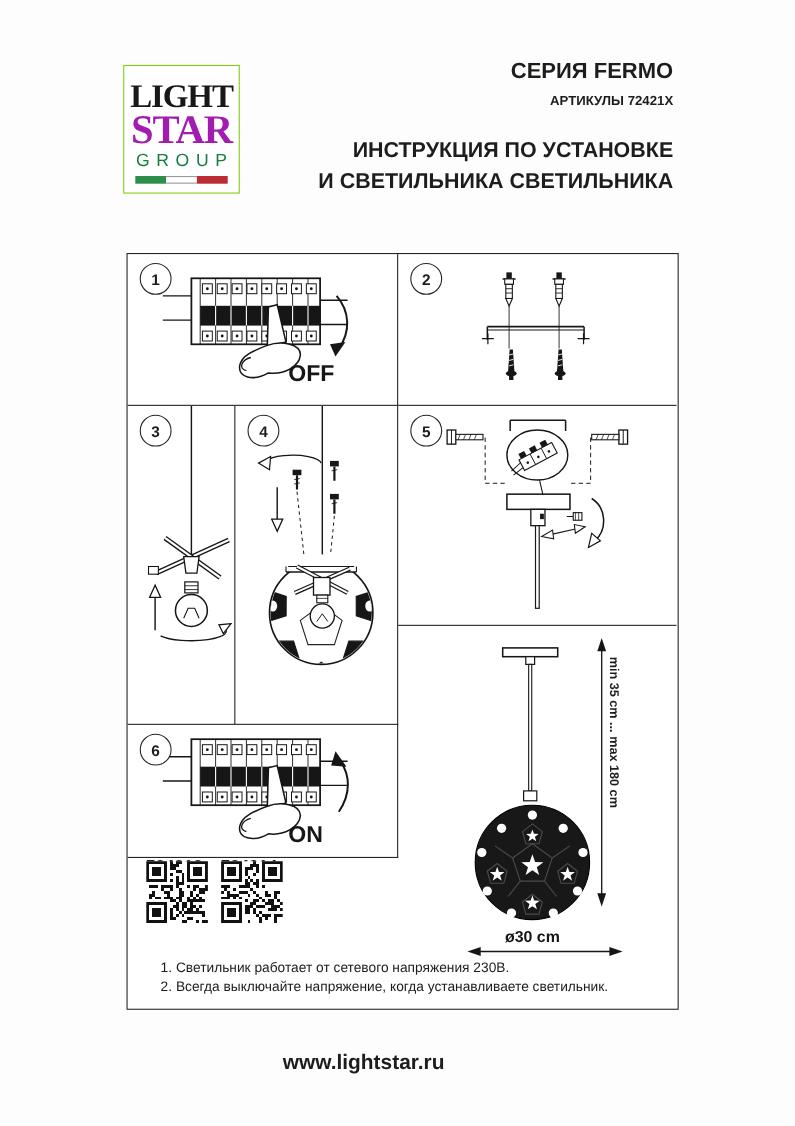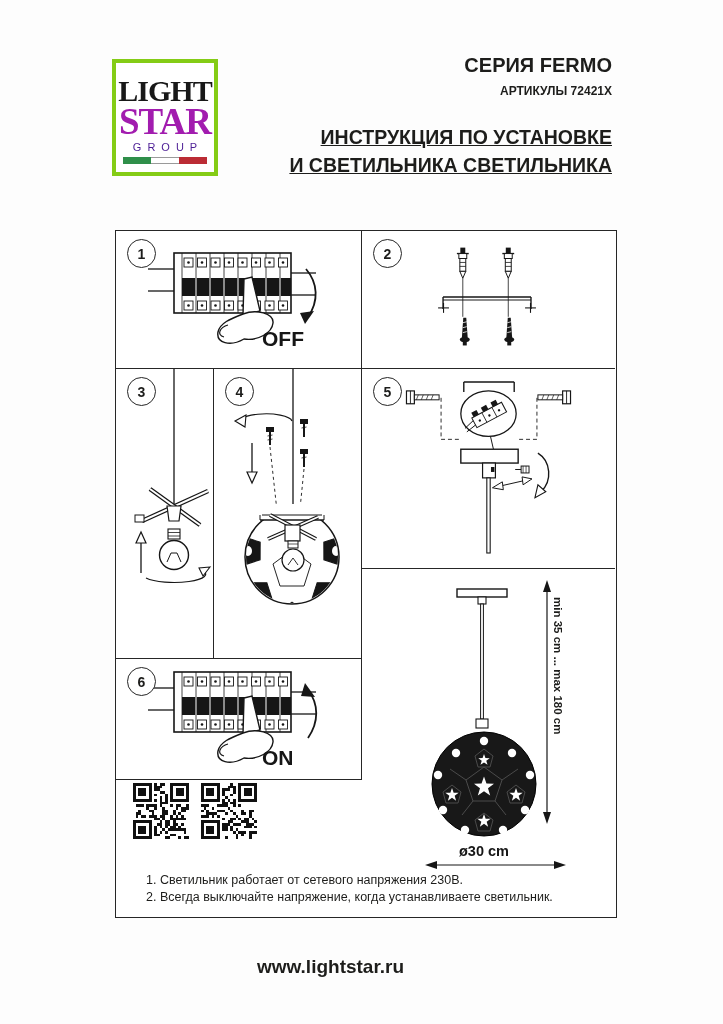--- a/index.html
+++ b/index.html
@@ -2,31 +2,31 @@
 <html><head>
 <meta charset="utf-8">
 <style>
   html,body{margin:0;padding:0;}
   body{
     width:723px;height:1024px;position:relative;background:#fdfdfd;
     font-family:"Liberation Sans", sans-serif;color:#1d1d1b;overflow:hidden;
   }
   .abs{position:absolute;}
   
-  .logo-box{left:112px;top:59px;width:106px;height:117px;border:4px solid #84cc16;background:#fff;text-align:center;box-sizing:border-box;}
+  .logo-box{left:112px;top:59px;width:106px;height:117px;border:1px solid #84cc16;background:#fff;text-align:center;box-sizing:border-box;}
   .logo-light{font-family:"Liberation Serif", serif;font-weight:bold;font-size:30px;line-height:28px;margin-top:14px;letter-spacing:-1px;color:#181818;}
   .logo-star{font-family:"Liberation Serif", serif;font-weight:bold;font-size:37px;line-height:33px;letter-spacing:-1px;color:#a21caf;}
-  .logo-group{font-size:11px;letter-spacing:6px;text-indent:6px;color:#4c1d95;margin-top:3px;}
+  .logo-group{font-size:16px;letter-spacing:6px;text-indent:6px;color:#15803d;margin-top:3px;}
   .flag{width:84px;height:7px;margin:4px auto 0;display:flex;}
   .flag div{flex:1;}
   .flag .mid{border-top:1px solid #9a9a9a;border-bottom:1px solid #9a9a9a;box-sizing:border-box;background:#fff;}
   .hdr{right:111px;top:52px;text-align:right;font-weight:bold;}
   .hdr-line1{font-size:20px;line-height:26px;}
   .hdr-line2{font-size:12px;line-height:26px;}
-  .hdr-title{margin-top:19px;font-size:19.5px;line-height:28px;text-decoration:underline;}
+  .hdr-title{margin-top:19px;font-size:19.5px;line-height:28px;}
   
   .main{left:115px;top:230px;width:502px;height:688px;border:1.5px solid #262626;box-sizing:border-box;background:#fff;}
   .panel{position:absolute;box-sizing:border-box;}
   .p1{left:0;top:0;width:246px;height:138px;border-right:1px solid #262626;border-bottom:1px solid #262626;}
   .p2{left:246px;top:0;width:253px;height:138px;border-bottom:1px solid #262626;}
   .p3{left:0;top:138px;width:98px;height:290px;border-right:1px solid #262626;border-bottom:1px solid #262626;}
   .p4{left:98px;top:138px;width:148px;height:290px;border-right:1px solid #262626;border-bottom:1px solid #262626;}
   .p5{left:246px;top:138px;width:253px;height:200px;border-bottom:1px solid #262626;}
   .p6{left:0;top:428px;width:246px;height:121px;border-right:1px solid #262626;border-bottom:1px solid #262626;}
   .pendant-area{left:246px;top:338px;width:253px;height:347px;}

